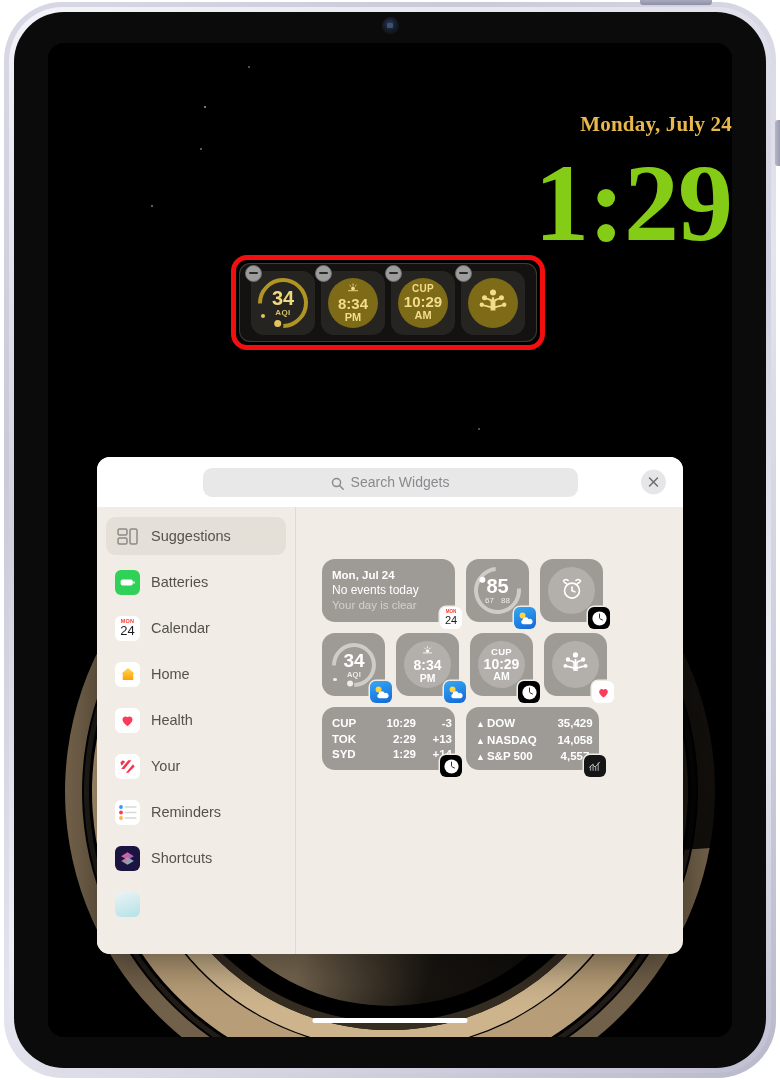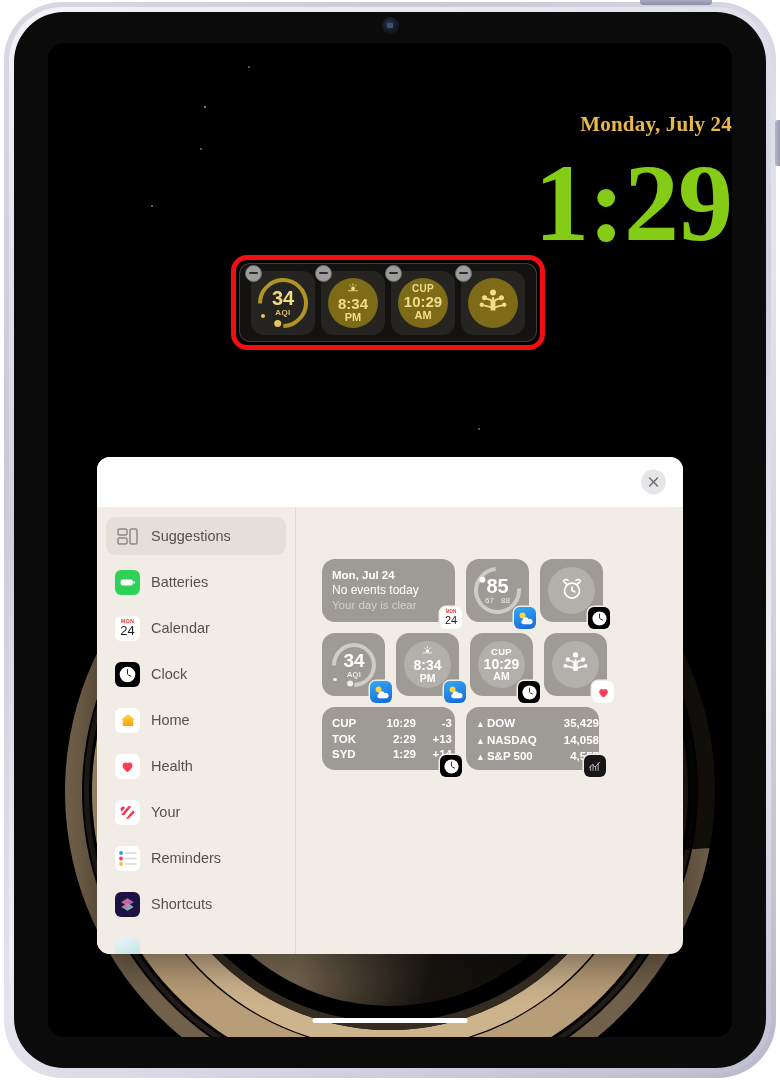--- a/index.html
+++ b/index.html
@@ -297,21 +297,21 @@
   .gcx-s { font-size:9.5px; font-weight:600; color:#fff; letter-spacing:.3px; }
   .tile-center { display:flex; align-items:center; justify-content:center; width:100%; height:100%; }
 
   .clock-list { padding:9px 0 0 10px; }
   .cl-row { display:flex; font-size:11.5px; font-weight:700; color:#fff; line-height:15.5px; }
   .cl-city { width:44px; }
   .cl-time { width:40px; text-align:right; }
   .cl-off { width:36px; text-align:right; }
   .st-row { display:flex; font-size:11.5px; font-weight:700; color:#fff; line-height:15.5px; }
   .st-name { flex:1; }
-  .st-val { text-align:right; }
+  .st-val { text-align:center; }
   .tri { font-size:9px; margin-right:2px; }
 
   .home-indicator {
     position:absolute; left:50%; bottom:14px; transform:translateX(-50%);
     width:155px; height:5px; border-radius:3px; background:#ffffff;
   }
 </style>
 </head>
 <body>
 
@@ -406,20 +406,29 @@
               <path d="M16.6 22 Q21 20.6 26.8 19.4 L27 21.2 Q21.6 22.4 16.6 24 Z"></path>
             </svg>
           </span>
         </div>
       </div>
     </div>
 
     <div class="gallery">
 
       <div class="gallery-header">
+        <div class="searchbar">
+          <span class="mag">
+            <svg viewBox="0 0 16 16" fill="none" stroke="#8a8a8e" stroke-width="1.8">
+              <circle cx="6.8" cy="6.8" r="5"></circle>
+                <line x1="10.5" y1="10.5" x2="15" y2="15" stroke-linecap="round"></line>
+            </svg>
+          </span>
+          <span class="search-ph">Search Widgets</span>
+        </div>
         <div class="close-btn">
           <svg viewBox="0 0 14 14" stroke="#6d6d72" stroke-width="1.9" stroke-linecap="round">
             <line x1="2" y1="2" x2="12" y2="12"></line>
               <line x1="12" y1="2" x2="2" y2="12"></line>
           </svg>
         </div>
       </div>
 
       <div class="gallery-body">
 
@@ -447,33 +456,20 @@
           </div>
 
           <div class="side-item">
             <span class="side-ico" style="background:#fff;display:flex;flex-direction:column;align-items:center;justify-content:center;line-height:1">
               <span style="font-size:5.5px;font-weight:700;color:#ff3b30;letter-spacing:.2px">MON</span>
               <span style="font-size:13px;color:#1c1c1e;margin-top:0px">24</span>
             </span>
             <span class="side-label">Calendar</span>
           </div>
 
-          <div class="side-item">
-            <span class="side-ico" style="background:#000;display:flex;align-items:center;justify-content:center">
-              <svg viewBox="0 0 25 25" width="21" height="21">
-                <circle cx="12.5" cy="12.5" r="9.3" fill="#fff"></circle>
-                <g stroke="#111" stroke-width="1.1" stroke-linecap="round">
-                  <line x1="12.5" y1="12.5" x2="12.5" y2="6.6"></line>
-                  <line x1="12.5" y1="12.5" x2="16.6" y2="14.6"></line>
-                </g>
-                <circle cx="12.5" cy="12.5" r="0.9" fill="#ff9500"></circle>
-              </svg>
-            </span>
-            <span class="side-label">Clock</span>
-          </div>
 
           <div class="side-item">
             <span class="side-ico" style="background:#fff;display:flex;align-items:center;justify-content:center">
               <svg viewBox="0 0 24 24" width="18" height="18">
                 <defs>
                     <linearGradient id="hg" x1="0" y1="0" x2="0" y2="1">
                   <stop offset="0%" stop-color="#ffd84d"></stop>
                       <stop offset="100%" stop-color="#ff9f0a"></stop>
                 </linearGradient>
                   </defs>

